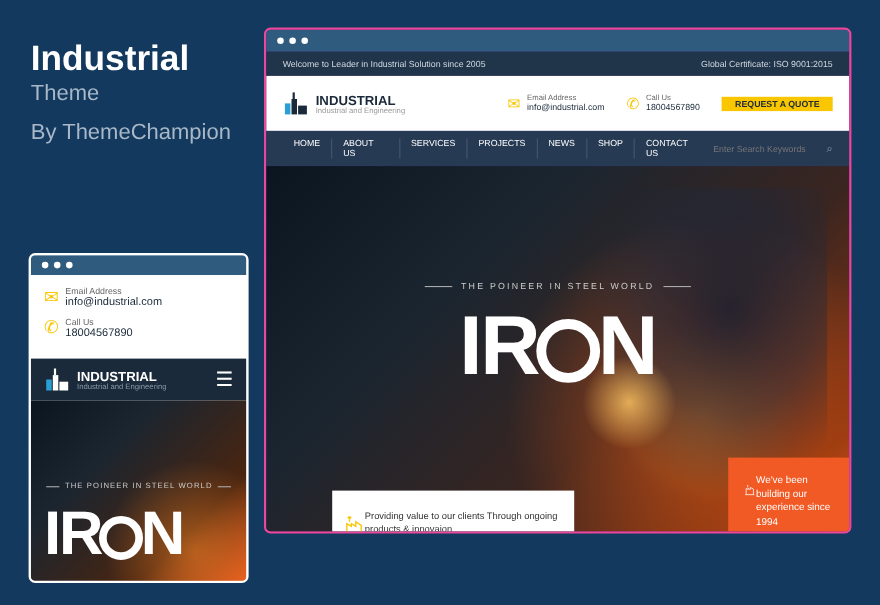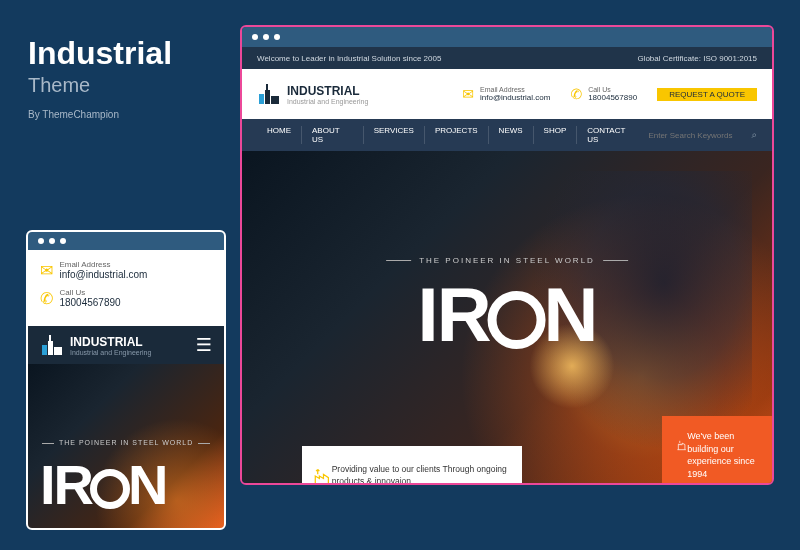--- a/index.html
+++ b/index.html
@@ -1,39 +1,39 @@
 <!DOCTYPE html>
 <html><head>
 <meta charset="utf-8">
 <style>
 *{margin:0;padding:0;box-sizing:border-box;font-family:Arial,sans-serif}
 body{background:#133a5e;width:800px;height:550px;overflow:hidden;position:relative}
 
 .promo{position:absolute;left:28px;top:35px;color:#fff}
 .promo h1{font-size:32px;font-weight:700;margin-bottom:2px}
 .promo .sub{font-size:20px;font-weight:300;color:#a8b8c8}
-.promo .by{font-size:10px;color:#a8b8c8;margin-top:12px}
+.promo .by{font-size:20px;color:#a8b8c8;margin-top:12px}
 
 
 .desktop{position:absolute;left:240px;top:25px;width:534px;height:460px;border:2px solid #ec4899;border-radius:6px;overflow:hidden;background:#4c1d95}
 .d-chrome{height:20px;background:#2f5b7f;display:flex;align-items:center;padding-left:10px;gap:5px}
 .dot{width:6px;height:6px;border-radius:50%;background:#fff}
 
 .d-topbar{height:22px;background:#20344a;color:#d0d8e0;font-size:8px;display:flex;justify-content:space-between;align-items:center;padding:0 15px}
 
 .d-header{height:50px;background:#fff;display:flex;align-items:center;padding:0 15px;justify-content:space-between}
 .logo-block{display:flex;align-items:center;gap:6px}
 .logo-text .brand{font-size:12px;font-weight:700;color:#1a2a3a}
 .logo-text .tag{font-size:7px;color:#999}
 .header-contacts{display:flex;gap:20px;align-items:center}
 .contact-item{display:flex;align-items:center;gap:6px}
 .contact-item .ico{font-size:14px}
 .contact-item .txt .lbl{font-size:7px;color:#666}
 .contact-item .txt .val{font-size:8px;font-weight:400;color:#1a2a3a}
-.quote-btn{background:#f9c600;color:#1a2a3a;font-size:8px;font-weight:400;padding:2px 12px;border:none;cursor:pointer}
+.quote-btn{background:#f9c600;color:#1a2a3a;font-size:8px;font-weight:700;padding:2px 12px;border:none;cursor:pointer}
 
 .d-nav{height:32px;background:#263a54;display:flex;align-items:center;padding:0 15px;justify-content:flex-start}
 .nav-items{display:flex;gap:0}
 .nav-items span{color:#fff;font-size:8px;padding:0 10px;border-right:1px solid rgba(255,255,255,0.15);cursor:pointer}
 .nav-items span:last-child{border:none}
 .search-box{display:flex;align-items:center;gap:8px}
 .search-box input{background:transparent;border:none;color:#8899aa;font-size:8px;width:95px;outline:none}
 .search-box .sico{color:#8899aa;font-size:10px}
 
 .d-hero{height:375px;background:linear-gradient(135deg,#0a1520 0%,#1a2530 30%,#3a2520 60%,#8a3510 85%,#ff6020 100%);position:relative;overflow:hidden}

